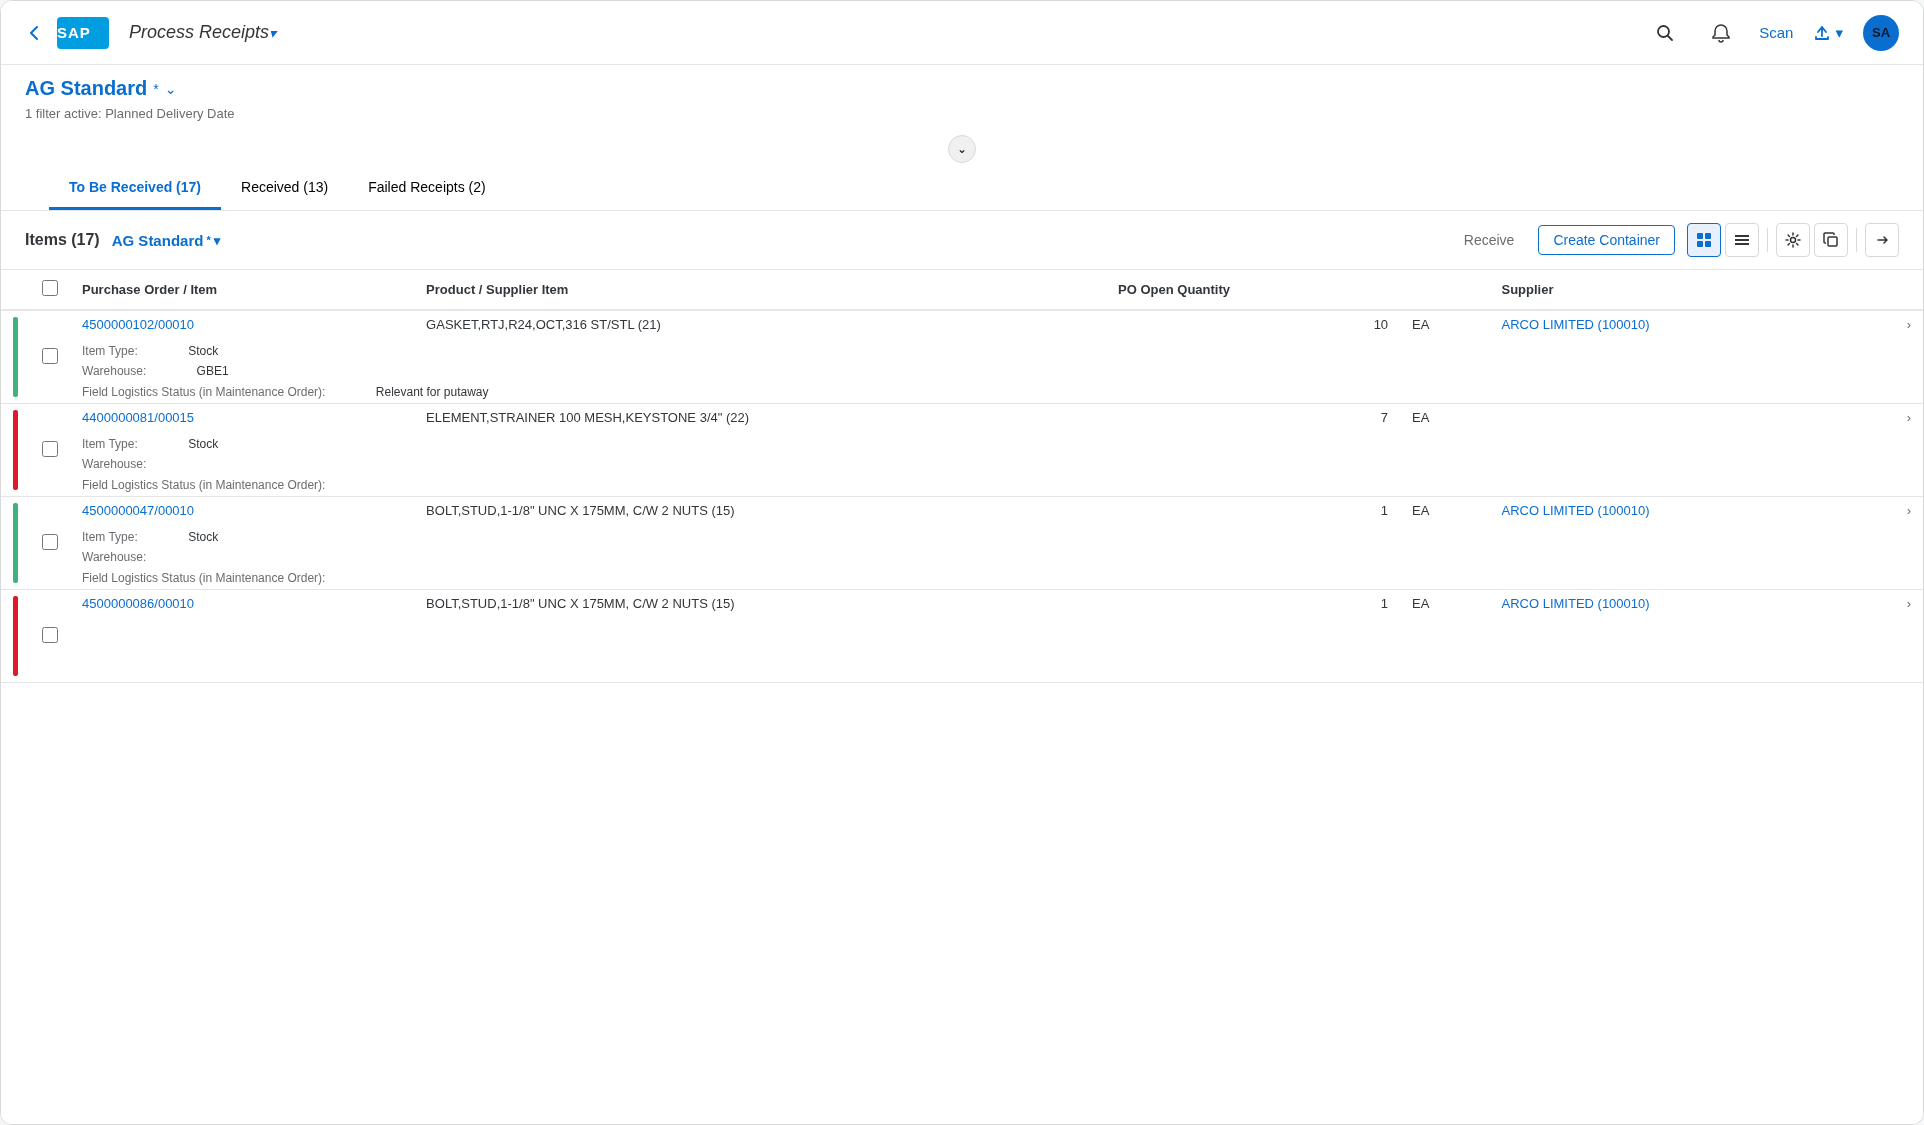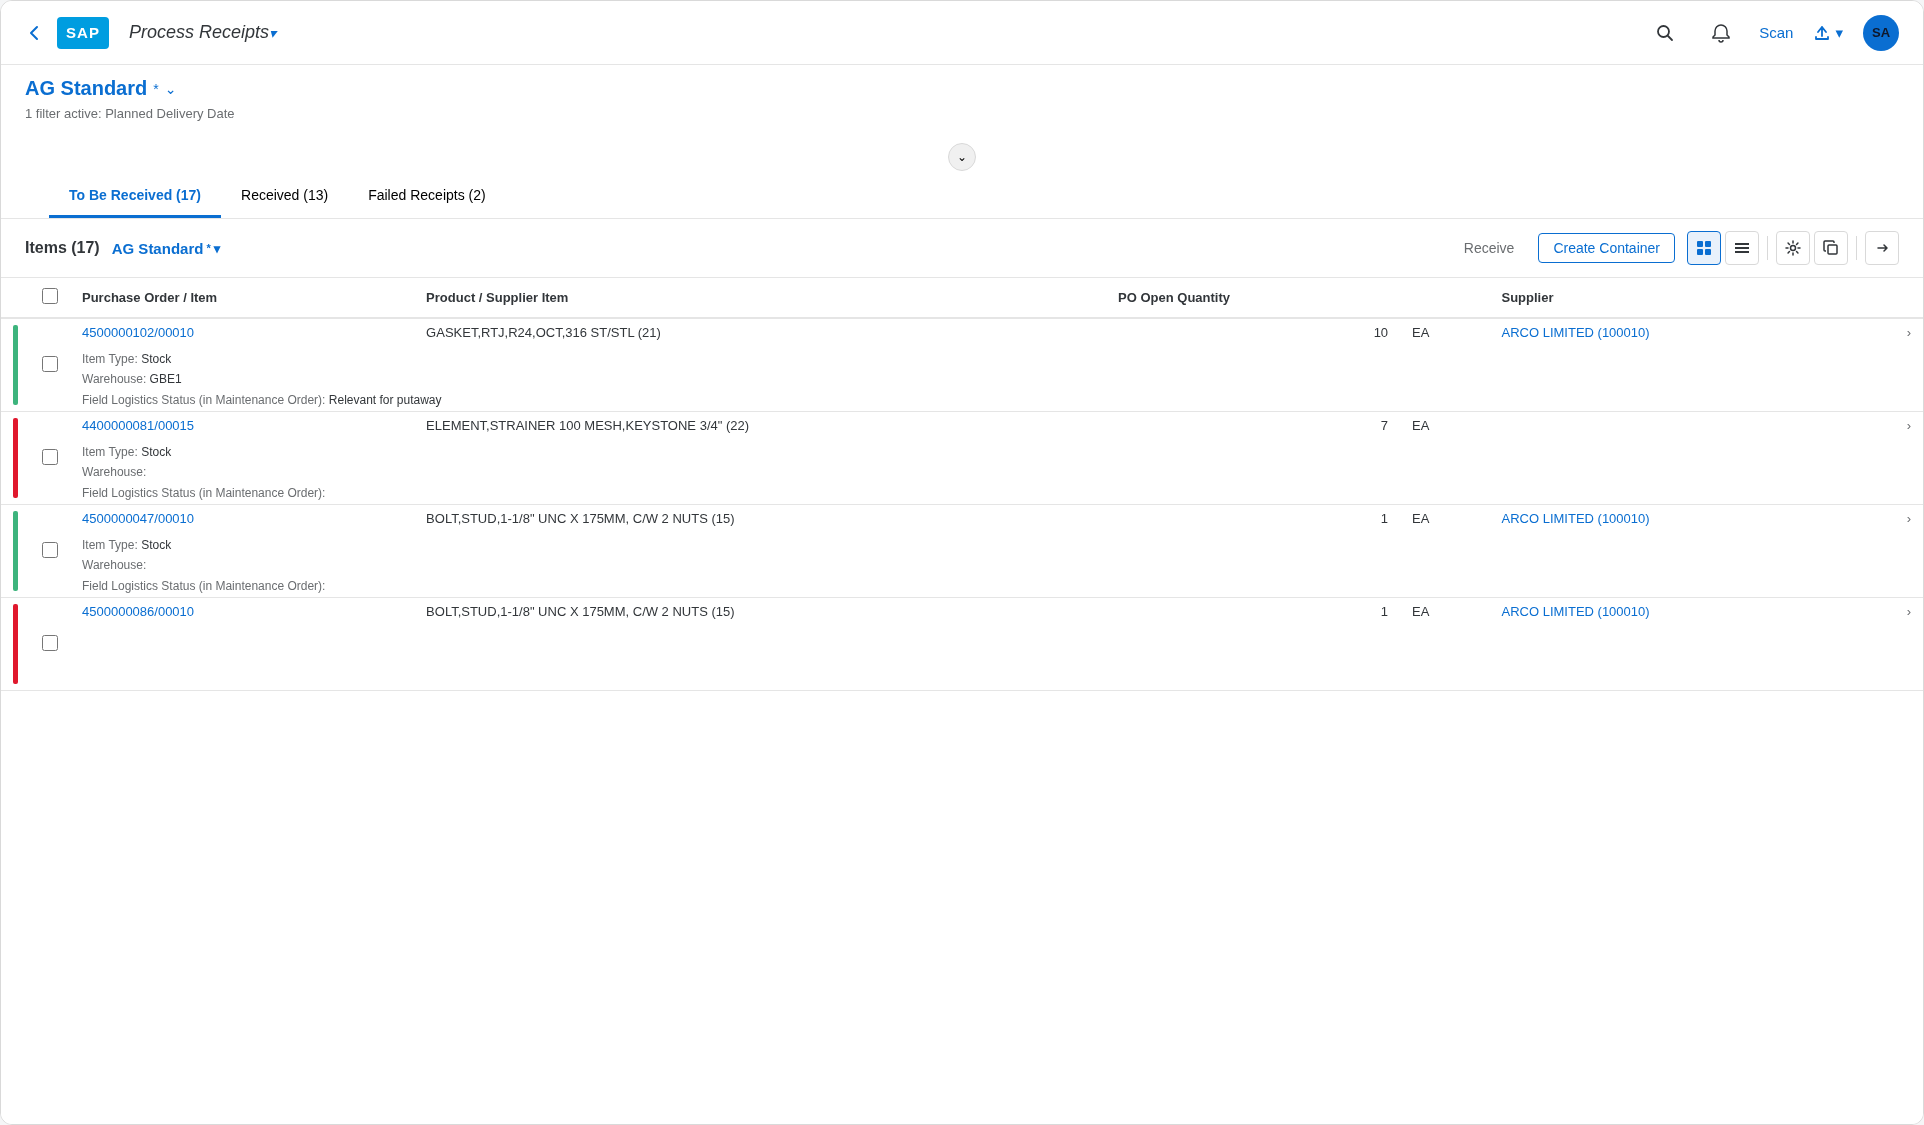--- a/index.html
+++ b/index.html
@@ -44,21 +44,20 @@
       align-items: center;
       margin-right: 20px;
     }
     .sap-logo-box {
       background: #009de0;
       border-radius: 4px;
       width: 52px;
       height: 32px;
       display: flex;
       align-items: center;
-      justify-content: center;
       color: white;
       font-weight: 700;
       font-size: 15px;
       letter-spacing: 1px;
     }
     .page-title {
       font-size: 18px;
       font-weight: 400;
       color: #32363a;
       display: flex;
@@ -143,21 +142,21 @@
       vertical-align: super;
     }
     .company-dropdown {
       color: #0a6ed1;
       font-size: 14px;
       cursor: pointer;
     }
     .filter-info {
       font-size: 13px;
       color: #6a6d70;
-      margin-bottom: 18px;
+      margin-bottom: 10px;
     }
     .collapse-row {
       display: flex;
       justify-content: center;
       padding: 4px 0;
     }
     .collapse-btn {
       background: #f0f0f0;
       border: 1px solid #d9d9d9;
       border-radius: 50%;
@@ -324,21 +323,21 @@
       color: #0a6ed1;
       text-decoration: none;
       font-size: 13px;
     }
     .chevron-right {
       color: #6a6d70;
       font-size: 14px;
       text-align: right;
     }
     .detail-label { font-weight: 400; }
-    .detail-value { color: #32363a; font-weight: 400; }
+    .detail-value { color: #32363a; font-weight: 400; margin-left: 47px; }
     .checkbox-cell { width: 36px; }
     input[type="checkbox"] {
       width: 16px;
       height: 16px;
       cursor: pointer;
     }
     .header-checkbox { cursor: pointer; }
   </style>
 </head>
 <body>

